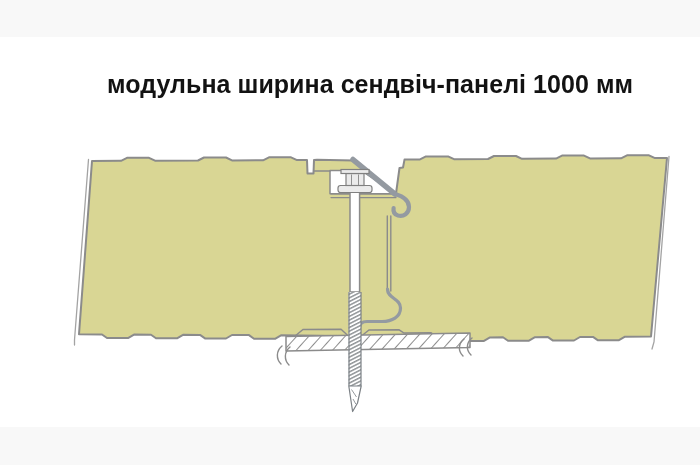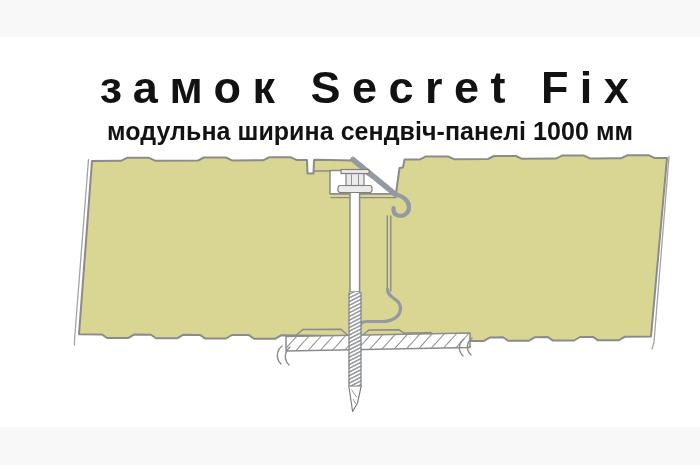--- a/index.html
+++ b/index.html
@@ -30,21 +30,20 @@
 </style>
 </head>
 <body>
 
 <div class="stage">
 
   <div class="band top"></div>
   <div class="band bottom"></div>
 
   <div class="titles">
-    <h1 class="title">замок Secret Fix</h1>
     <h2 class="subtitle">модульна ширина сендвіч-панелі 1000 мм</h2>
   </div>
 
   <svg class="diagram" width="700" height="465" viewBox="0 0 700 465">
     <defs>
       <pattern id="hatch" width="4" height="9" patternUnits="userSpaceOnUse" patternTransform="rotate(-48)">
         <line x1="0" y1="4.5" x2="4" y2="4.5" stroke="#8d8d8d" stroke-width="1"></line>
       </pattern>
       <pattern id="thread" width="4" height="3.3" patternUnits="userSpaceOnUse" patternTransform="rotate(-27)">
         <line x1="0" y1="1.6" x2="4" y2="1.6" stroke="#6f7478" stroke-width="1.15"></line>

